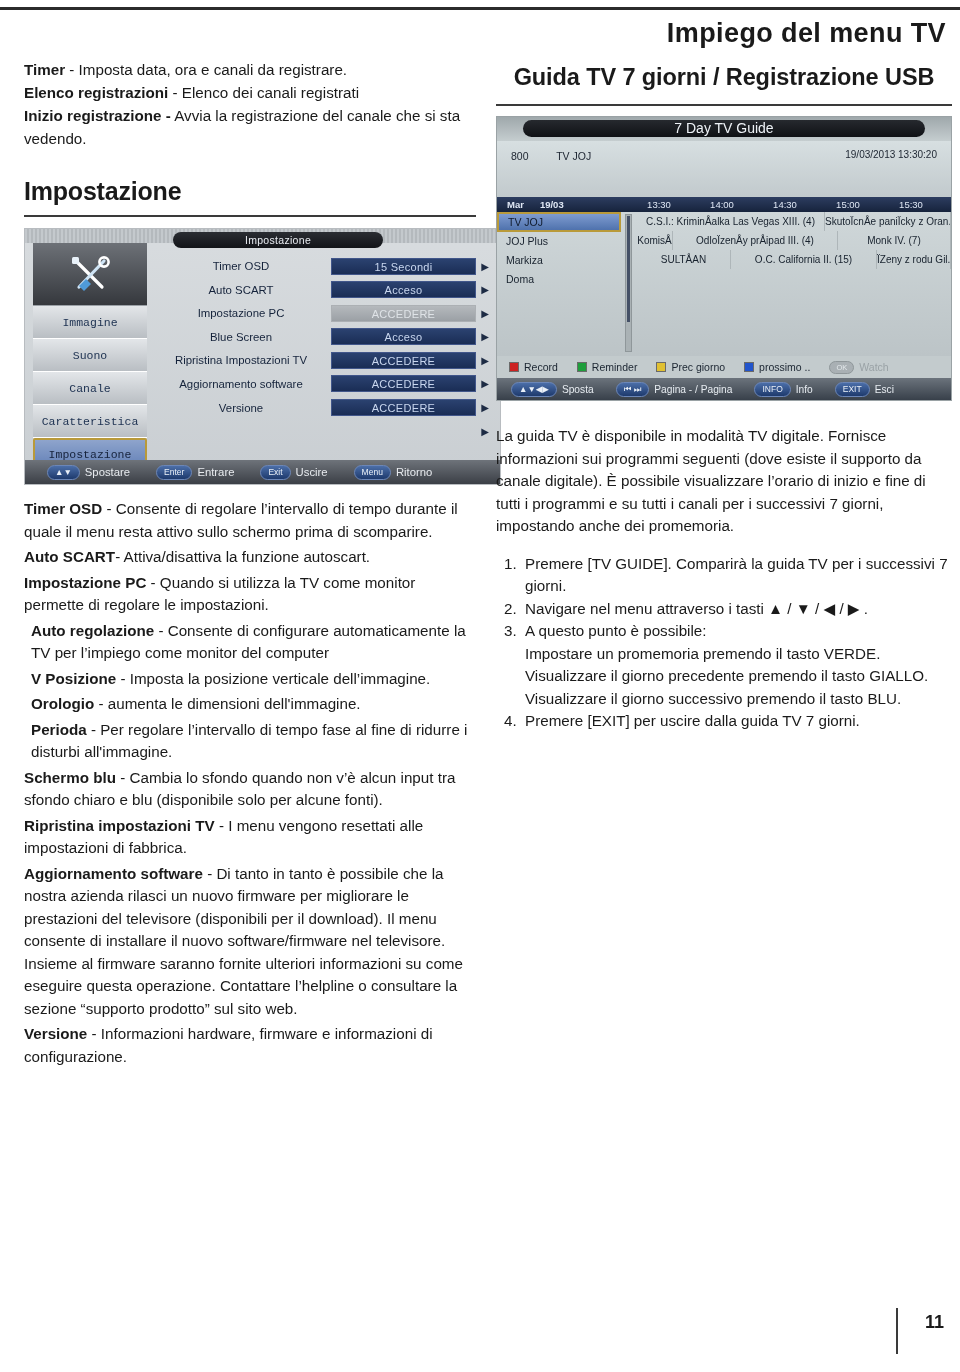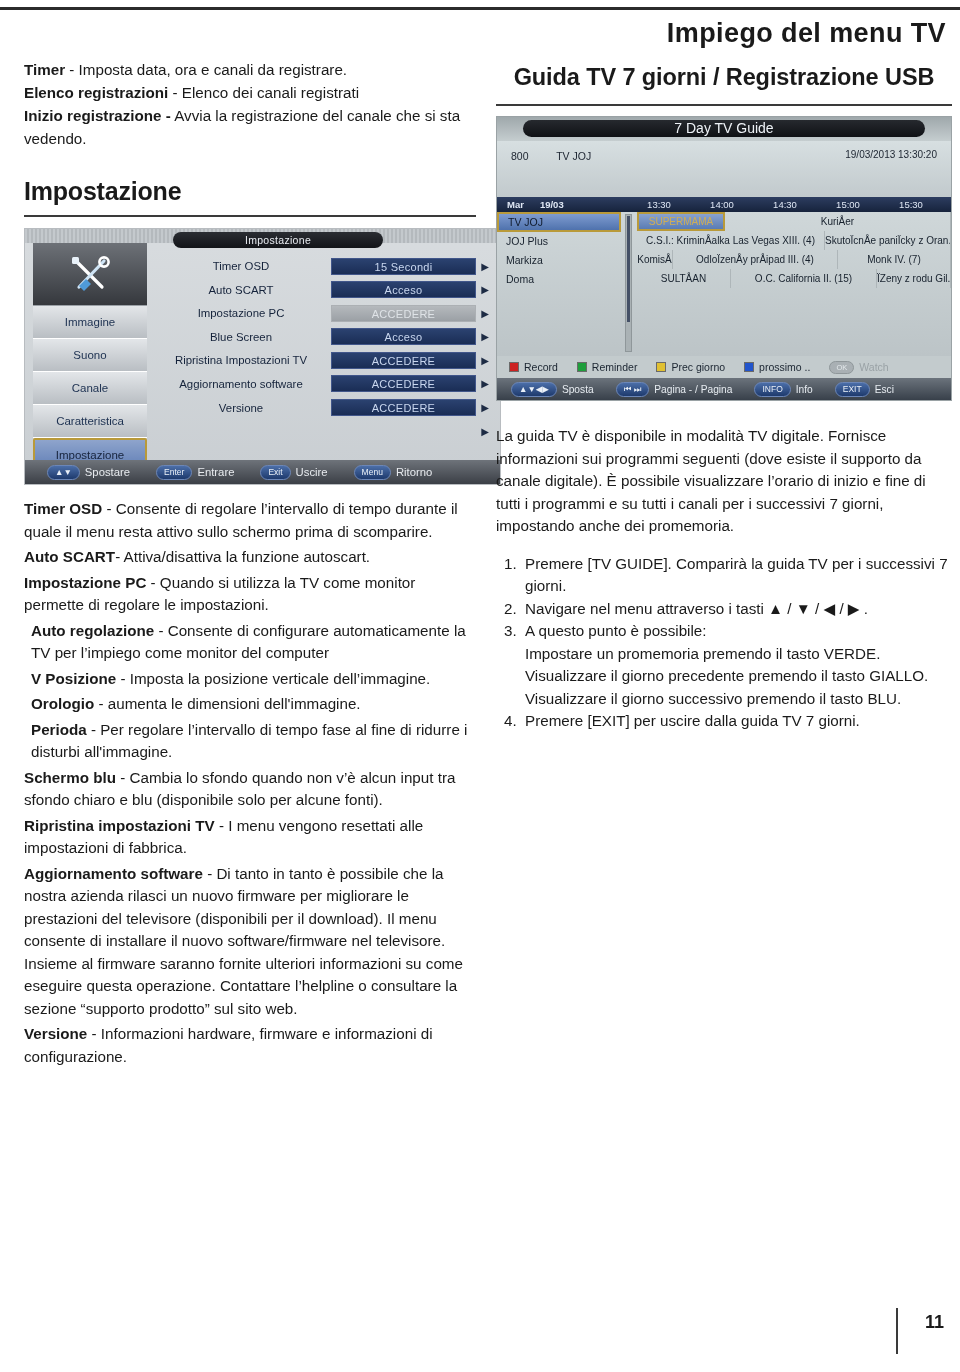--- a/index.html
+++ b/index.html
@@ -79,20 +79,21 @@
     height:63px; background:linear-gradient(#6d7177,#35383d);
     border-bottom:1px solid #9aa0a6;
     display:flex; align-items:center; justify-content:center;
   }
   .osd-icon svg { width:48px; height:42px; }
   .osd-tab {
     height:33px; line-height:33px; text-align:center;
     font-size:11.5px; color:#1c3050;
     background:linear-gradient(#e3e6e9,#b9bec3);
     border-bottom:1px solid #ffffff;
+    font-family:Liberation Mono, monospace;
   }
   .osd-tab.active {
     background:linear-gradient(#8ea4cc,#5f7db5);
     color:#16233c; border:2px solid #b99a3a; border-radius:2px;
     height:34px; line-height:30px;
   }
   .osd-rows { position:absolute; left:126px; top:26px; right:6px; bottom:24px; }
   .osd-row {
     display:flex; align-items:center; height:22.2px; margin-bottom:1.4px;
   }
@@ -360,24 +361,20 @@
         <div class="epg-chan" id="epg-channels">
             <div class="c sel">TV JOJ</div>
             <div class="c">JOJ Plus</div>
             <div class="c">Markiza</div>
             <div class="c">Doma</div>
           </div>
         <div class="epg-scroll">
             <i></i>
           </div>
         <div class="epg-prog" id="epg-programs">
-            <div class="prow">
-              <div class="p sel" style="left: 0px; width: 88px;">SUPERMAMA</div>
-              <div class="p" style="left: 88px; width: 226px;">KuriÅer</div>
-            </div>
             <div class="prow">
               <div class="p" style="left: 0px; width: 188px;">C.S.I.: KriminÅalka Las Vegas XIII. (4)</div>
               <div class="p" style="left: 188px; width: 126px;">SkutoÏcnÅe paniÏcky z Oran.</div>
             </div>
             <div class="prow">
               <div class="p" style="left: 0px; width: 36px;">KomisÅ</div>
               <div class="p" style="left: 36px; width: 165px;">OdloÏzenÅy prÅipad III. (4)</div>
               <div class="p" style="left: 201px; width: 113px;">Monk IV. (7)</div>
             </div>
             <div class="prow">

